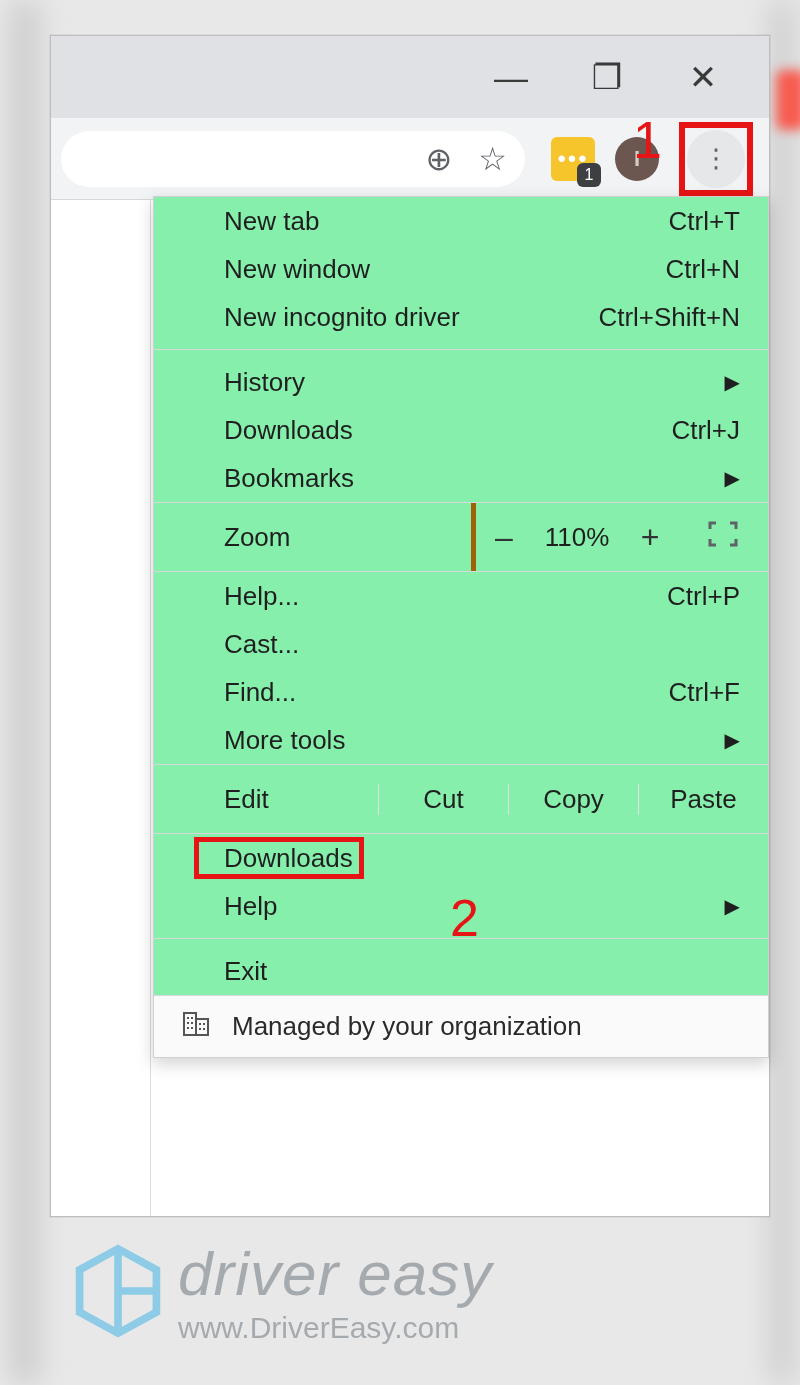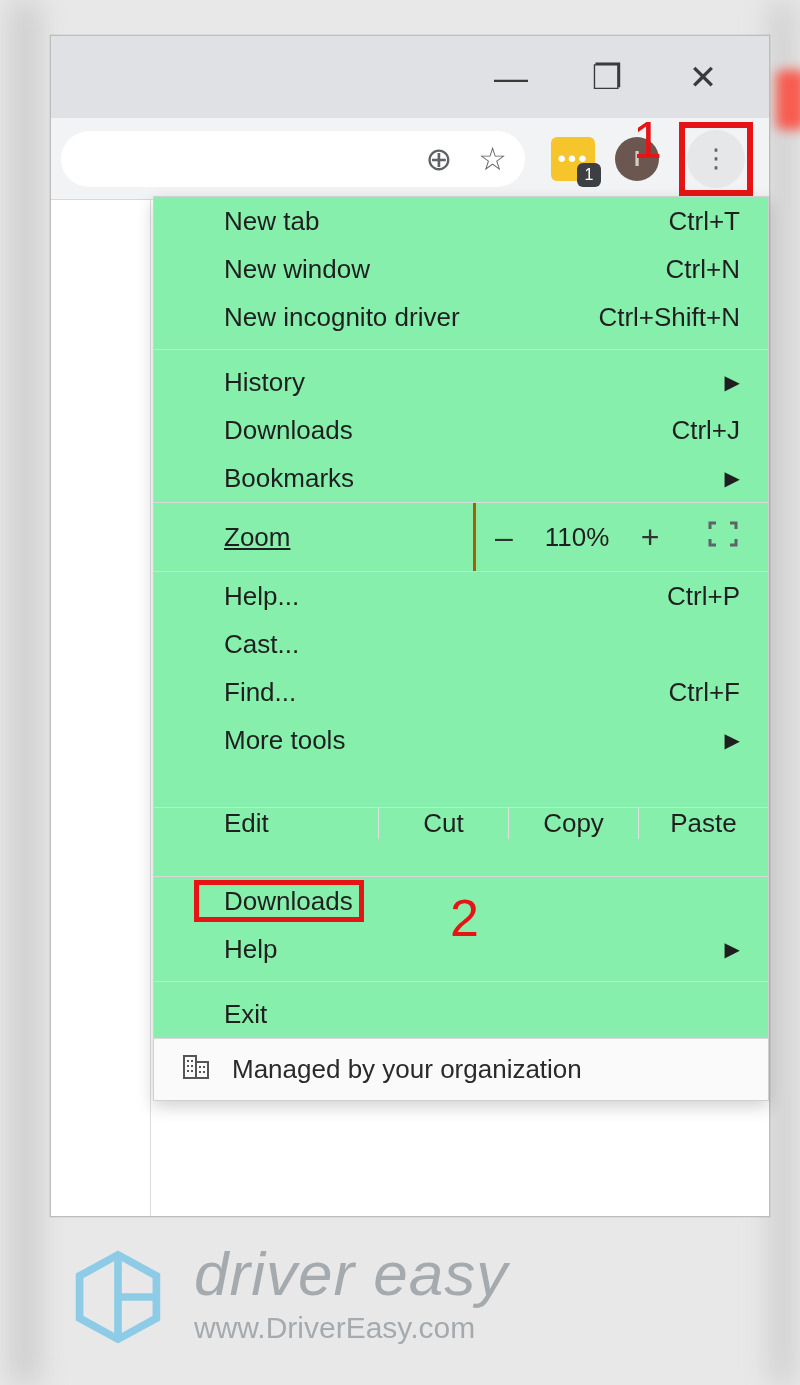--- a/index.html
+++ b/index.html
@@ -95,48 +95,48 @@
     padding: 0 28px 0 70px;
     position:relative;
   }
   .menu .row .shortcut { margin-left:auto; color:#1f1f1f; }
   .menu .row .sub { margin-left:auto; font-size:20px; color:#1f1f1f; }
   .sep { height:1px; background:#d9d9d9; margin:8px 0; }
   .zoom-row {
     height:70px; display:flex; align-items:center;
     border-top:1px solid #d9d9d9; border-bottom:1px solid #d9d9d9;
   }
-  .zoom-label { flex:1; padding-left:70px; border-right:3px solid #a16207; height:100%; display:flex; align-items:center;text-decoration:underline; }
+  .zoom-label { flex:1; padding-left:70px; border-right:5px solid #a16207; height:100%; display:flex; align-items:center; }
   .zoom-ctrl { width:56px; text-align:center; font-size:32px; color:#333; }
   .zoom-val { width:90px; text-align:center; }
   .fs { width:90px; text-align:center; color:#5f6368; letter-spacing:3px; }
   .edit-row {
-    height:70px; display:flex; align-items:flex-start;
-    border-top:1px solid #d9d9d9; border-bottom:1px solid #d9d9d9;margin-top:43px;
+    height:70px; display:flex; align-items:center;
+    border-top:1px solid #d9d9d9; border-bottom:1px solid #d9d9d9;
   }
   .edit-row .cell { display:flex; align-items:center; justify-content:center; border-left:1px solid #e0e0e0; }
   .edit-row .label { flex:1; justify-content:flex-start; padding-left:70px; border-left:none; }
   .edit-row .cut,.edit-row .copy { width:130px; }
   .edit-row .paste { width:130px; }
   .settings-highlight {
     position:absolute; left:40px; top:3px; width:170px; height:42px;
     border:5px solid #e61414;
   }
   .managed-row {
     height:62px; display:flex; align-items:center; gap:22px;
     padding-left:28px; background:#fafafa; border-top:1px solid #d9d9d9;
     color:#2a2a2a;
   }
   .managed-row .building { font-size:26px; color:#555; }
   .annot { position:absolute; color:#e61414; font-size:52px; font-weight:500; font-family:Arial,sans-serif; }
   .annot1 { left:633px; top:110px; }
   .annot2 { left:450px; top:888px; }
   .watermark {
     position:absolute; left:70px; bottom:40px;
-    display:flex; align-items:flex-end; gap:28px;
+    display:flex; align-items:flex-start; gap:12px;
     opacity:.85;
   }
   .wm-hex {
     width:96px; height:96px; position:relative;
   }
   .wm-hex svg { width:100%; height:100%; }
   .wm-text { color:#9aa0a6; }
   .wm-text .brand { font-size:62px; letter-spacing:1px; font-weight:400; font-style:italic; line-height:1; }
   .wm-text .url { font-size:30px; margin-top:6px; }
   .blur-red { position:absolute; right:-6px; top:70px; width:30px; height:60px; background:#ff3e2e; border-radius:6px; filter:blur(6px); opacity:.8; }

